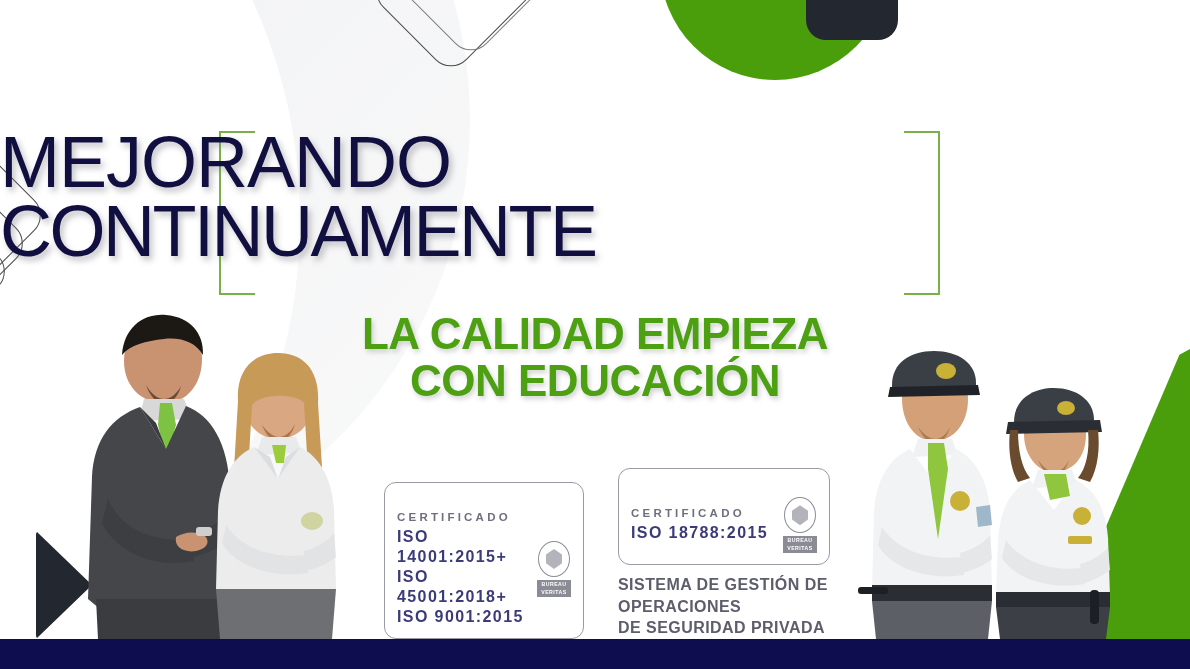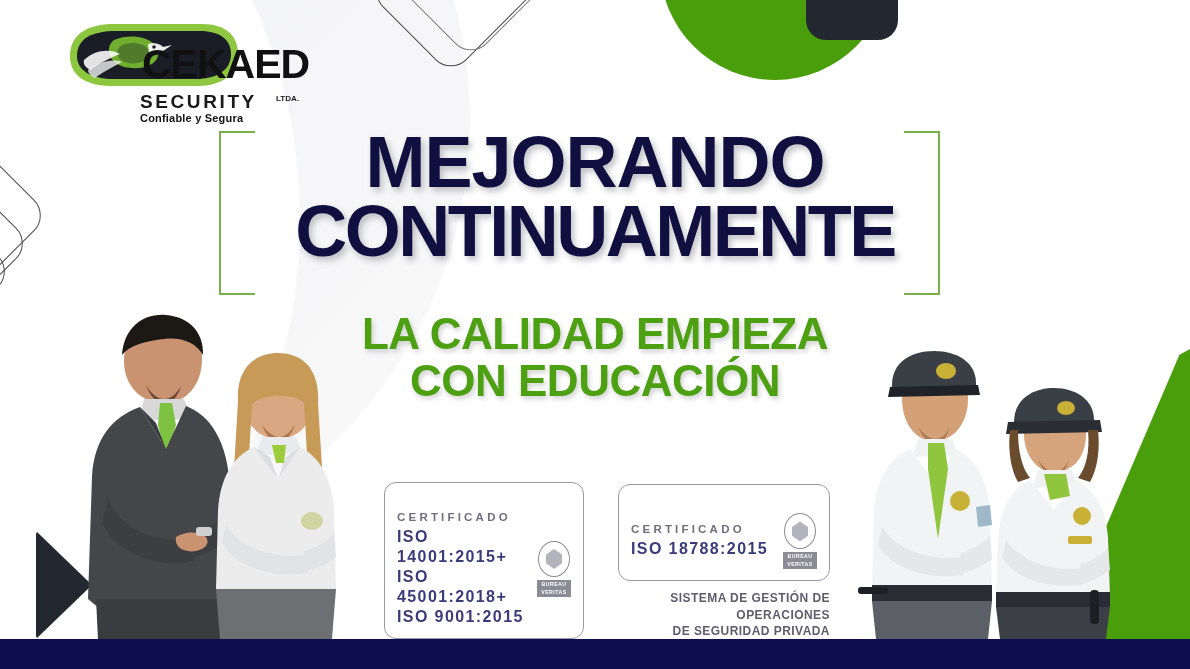--- a/index.html
+++ b/index.html
@@ -120,23 +120,22 @@
   
   .bracket-l,.bracket-r{
     position:absolute;top:131px;height:160px;width:34px;
     border:2px solid #79b04b;
   }
   .bracket-l{left:219px;border-right:none;}
   .bracket-r{left:904px;border-left:none;}
 
   .headline{
     position:absolute;left:0;top:128px;width:1190px;
-    text-align:center;
     color:#100f3f;
-    font-size:72px;font-weight:bold;
+    font-size:72px;font-weight:normal;
     line-height:0.96;
     letter-spacing:-1px;
     text-shadow:3px 4px 6px rgba(120,120,130,0.45);
   }
   .headline .l2{letter-spacing:-2.5px;}
 
   .subheadline{
     position:absolute;left:0;top:311px;width:1190px;
     text-align:center;
     color:#4ca011;
@@ -173,22 +172,22 @@
   .cert-texts{flex:1;}
   .cert-title{
     font-size:11.5px;font-weight:bold;color:#6f6f80;
     letter-spacing:3.2px;margin-bottom:4px;
   }
   .cert-iso{
     font-size:16px;font-weight:bold;color:#3b3b7a;
     letter-spacing:1.4px;line-height:1.25;
   }
   .cert-caption{
-    margin-top:9px;text-align:right;
-    font-size:12px;font-weight:bold;color:#5d5d6c;
+    margin-top:9px;text-align:left;
+    font-size:16px;font-weight:bold;color:#5d5d6c;
     letter-spacing:0.45px;line-height:1.35;
   }
   .bv-seal{width:34px;flex:0 0 34px;text-align:center;}
   .bv-oval{
     width:30px;height:34px;margin:0 auto;
     border:1.4px solid #8b8b96;border-radius:50%;
     position:relative;background:#fff;
   }
   .bv-inner{
     position:absolute;left:50%;top:50%;
@@ -217,36 +216,20 @@
   <div class="chevron chev-c"></div>
 
   <div class="chev-t1"></div>
   <div class="chev-t2"></div>
 
   <div class="green-blob"></div>
   <div class="dark-tile"></div>
   <div class="green-wedge"></div>
   <div class="dark-triangle"></div>
 
-  <div class="logo">
-    <svg class="logo-badge" viewBox="0 0 200 72">
-      <path d="M8 36 C8 14 26 4 52 4 L140 4 C164 4 176 16 176 34 C176 54 160 66 136 66 L50 66 C24 66 8 56 8 36 Z" fill="#8dc63f"></path>
-      <path d="M15 36 C15 18 31 11 54 11 L138 11 C158 11 169 20 169 34 C169 50 155 59 134 59 L52 59 C30 59 15 51 15 36 Z" fill="#1b1d26"></path>
-      <path d="M52 20 C66 14 84 16 92 24 C99 31 97 41 88 45 C78 50 62 49 54 43 C46 38 44 26 52 20 Z" fill="#6fae2f"></path>
-      <path d="M60 25 C70 21 82 23 86 29 C89 34 86 40 79 42 C71 45 61 43 57 38 C54 34 55 28 60 25 Z" fill="#1b1d26" opacity=".35"></path>
-      <path d="M86 24 C92 22 99 24 101 27 L110 25 L101 31 C99 35 92 36 87 33 Z" fill="#ffffff" opacity=".92"></path>
-      <circle cx="92" cy="27" r="1.8" fill="#1b1d26"></circle>
-      <path d="M22 40 C32 30 48 28 58 34 C48 38 36 44 28 50 C23 47 21 44 22 40 Z" fill="#ffffff" opacity=".88"></path>
-      <path d="M26 50 C36 42 50 38 60 42 C50 47 40 53 33 58 C29 56 26 53 26 50 Z" fill="#ffffff" opacity=".75"></path>
-    </svg>
-    <div class="logo-word">CEKAED</div>
-    <div class="logo-sec">SECURITY</div>
-    <div class="logo-ltda">LTDA.</div>
-    <div class="logo-tag">Confiable y Segura</div>
-  </div>
 
 
   <div class="bracket-l"></div>
   <div class="bracket-r"></div>
 
   <div class="headline">
     <div class="l1">MEJORANDO</div>
     <div class="l2">CONTINUAMENTE</div>
   </div>
 

